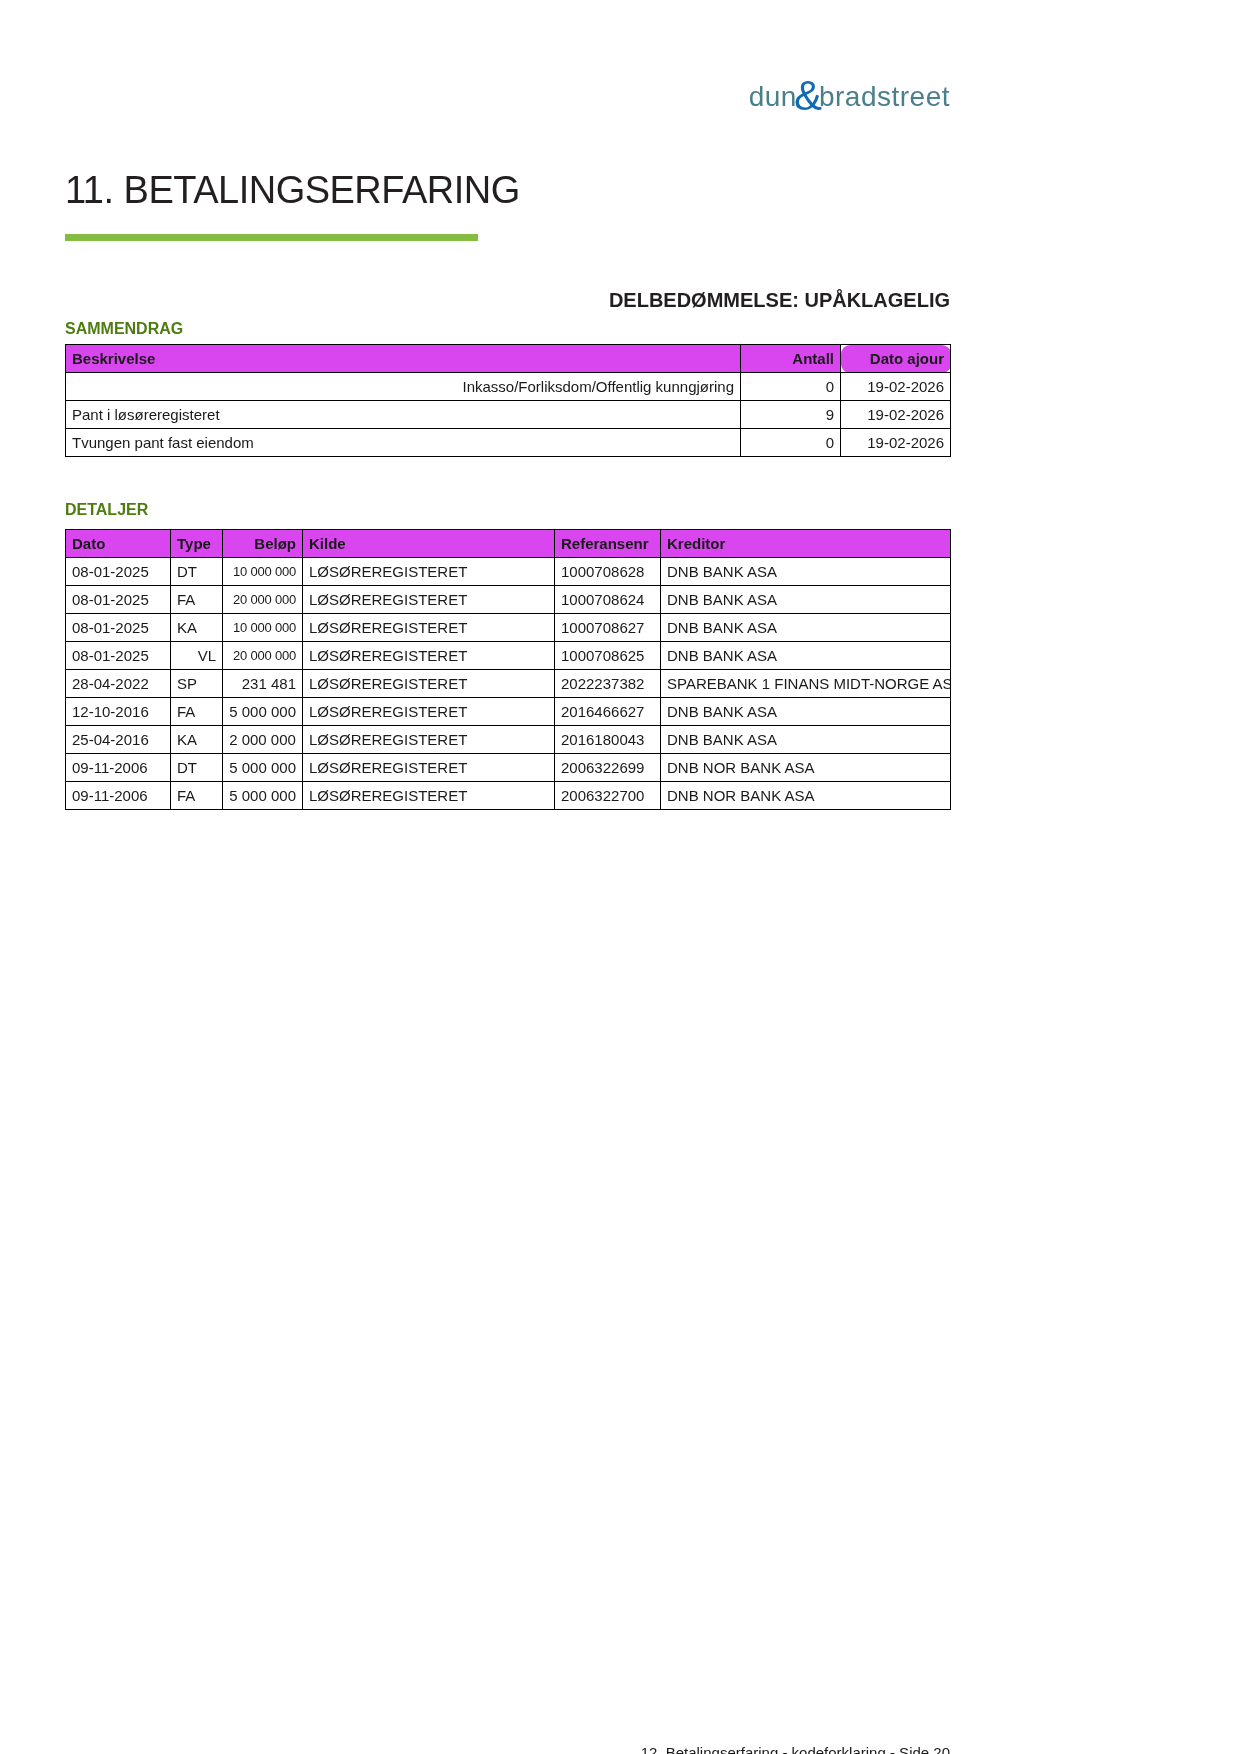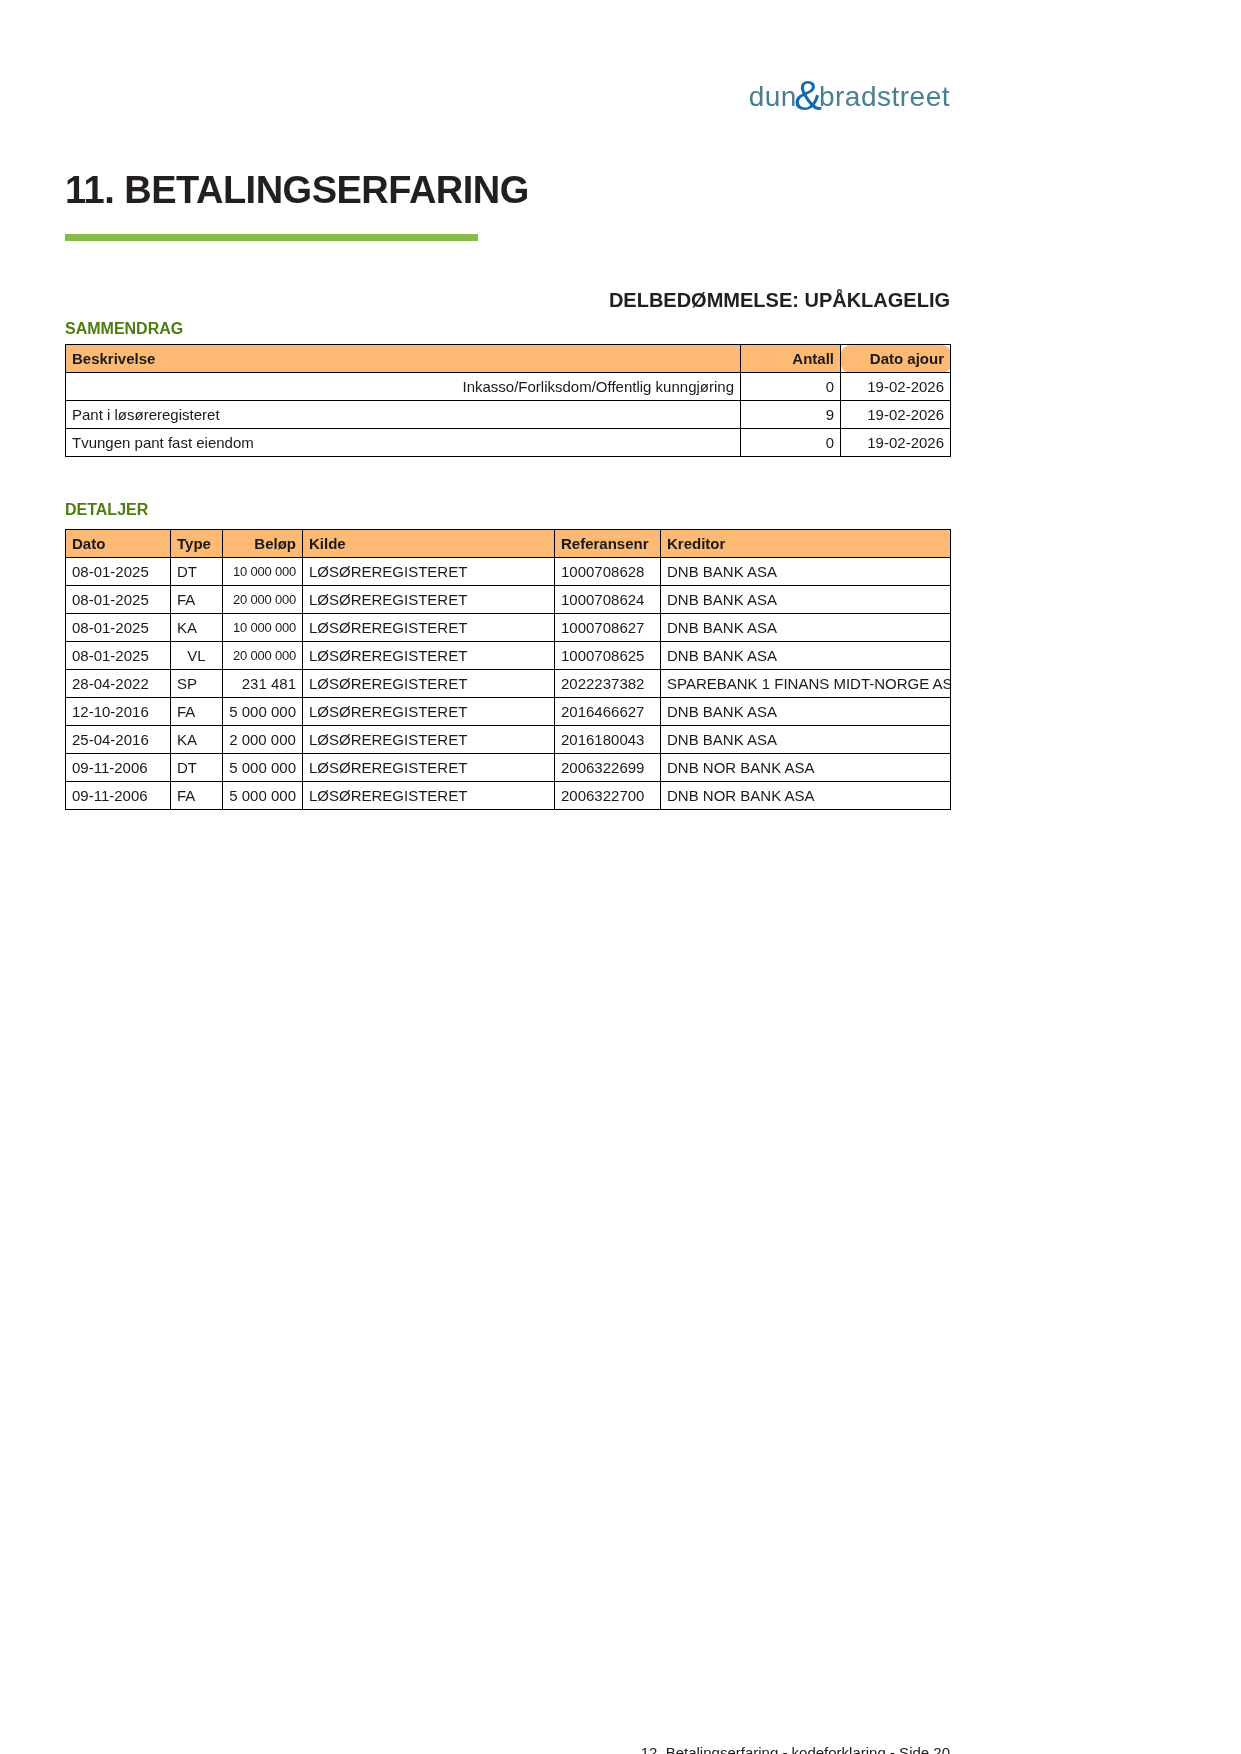--- a/index.html
+++ b/index.html
@@ -38,21 +38,21 @@
     font-weight: 400;
     position: relative;
     top: 4px;
     margin: 0 -3px;
   }
 
   
   h1.title {
     margin-top: 56px;
     font-size: 38px;
-    font-weight: bold;
+    font-weight: normal;
     color: #231f20;
     letter-spacing: -0.5px;
     line-height: 44px;
   }
   .accent-bar {
     margin-top: 22px;
     width: 413px;
     height: 7px;
     background: #84bd41;
   }
@@ -86,21 +86,21 @@
     border: 1px solid #000000;
     padding: 3px 6px;
     height: 28px;
     white-space: nowrap;
     overflow: hidden;
     text-align: left;
     vertical-align: middle;
     color: #1a1a1a;
   }
   th {
-    background: #fdba74;
+    background: #d946ef;
     font-weight: bold;
   }
   td.condensed { font-size: 13px; letter-spacing: -0.2px; }
 
   .footer {
     position: absolute;
     top: 1672px;
     left: 0;
     width: 885px;
     text-align: right;
@@ -197,21 +197,21 @@
         <tr>
           <td style="text-align: left;">08-01-2025</td>
           <td style="text-align: left;">KA</td>
           <td class="condensed" style="text-align: right;">10 000 000</td>
           <td style="text-align: left;">LØSØREREGISTERET</td>
           <td style="text-align: left;">1000708627</td>
           <td style="text-align: left;">DNB BANK ASA</td>
         </tr>
         <tr>
           <td style="text-align: left;">08-01-2025</td>
-          <td style="text-align: center;">VL</td>
+          <td style="text-align: right;">VL</td>
           <td class="condensed" style="text-align: right;">20 000 000</td>
           <td style="text-align: left;">LØSØREREGISTERET</td>
           <td style="text-align: left;">1000708625</td>
           <td style="text-align: left;">DNB BANK ASA</td>
         </tr>
         <tr>
           <td style="text-align: left;">28-04-2022</td>
           <td style="text-align: left;">SP</td>
           <td style="text-align: right;">231 481</td>
           <td style="text-align: left;">LØSØREREGISTERET</td>

